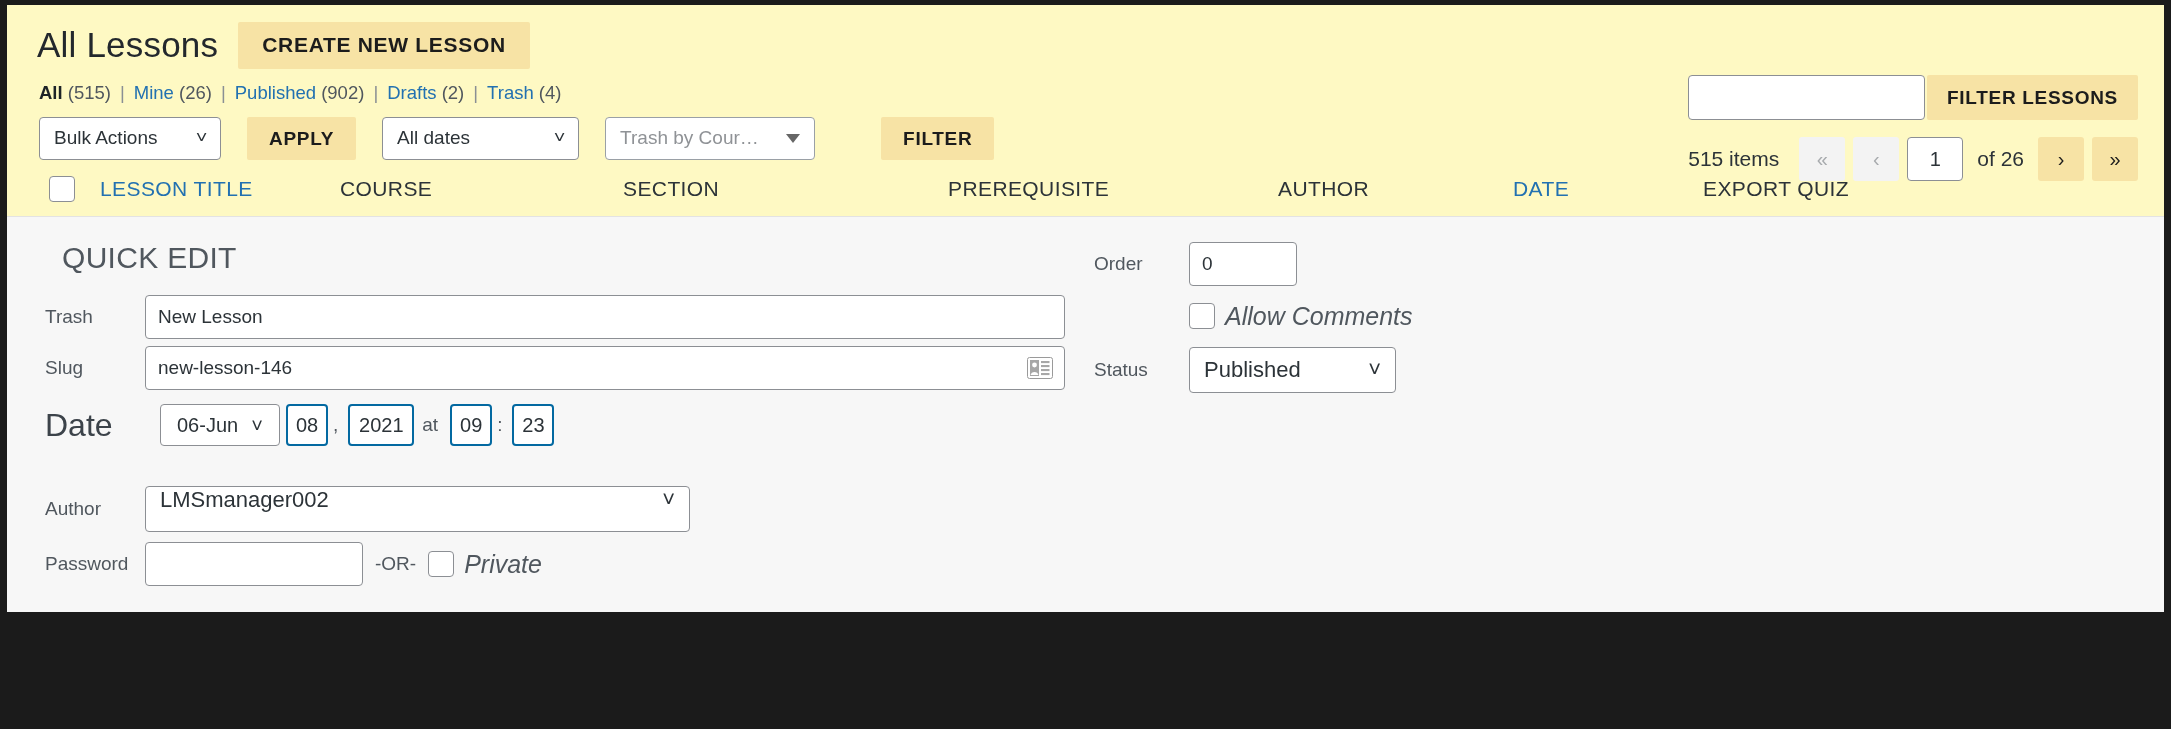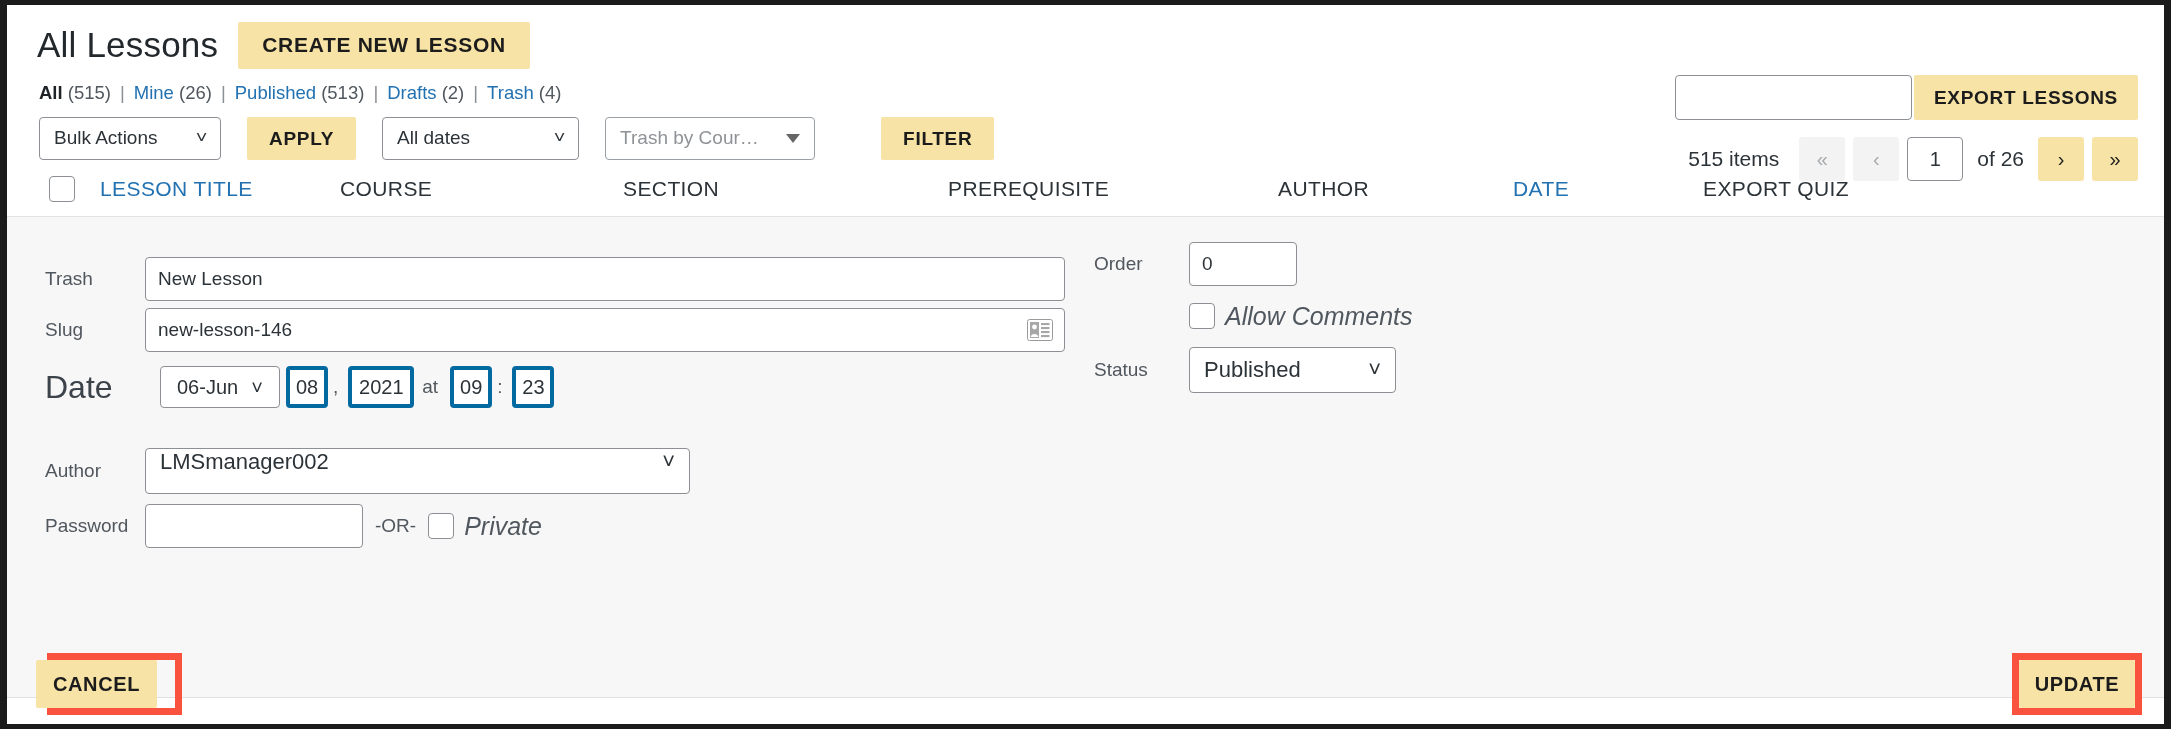--- a/index.html
+++ b/index.html
@@ -9,22 +9,22 @@
     height: 729px;
     background: #1b1b1b;
     font-family: "Liberation Sans", sans-serif;
   }
 
   #app-frame {
     position: absolute;
     left: 7px;
     top: 5px;
     width: 2157px;
-    height: 719px;
-    background: #ffffff;
+    height: 607px;
+    background: #fef9c3;
     overflow: hidden;
   }
 
   
   .page-head {
     display: flex;
     align-items: center;
     padding: 18px 0 0 30px;
     gap: 20px;
     height: 62px;
@@ -291,21 +291,21 @@
     font-size: 20px;
     color: #2c3338;
     display: inline-flex;
     align-items: center;
     justify-content: space-between;
     padding: 0 16px;
     cursor: pointer;
   }
   .d-box {
     height: 42px;
-    border: 4px solid #0369a1;
+    border: 2px solid #0369a1;
     border-radius: 4px;
     background: #fff;
     font-size: 20px;
     font-family: "Liberation Sans", sans-serif;
     color: #2c3338;
     text-align: center;
     outline: none;
     margin-left: 6px;
   }
   .w-day { width: 42px; }
@@ -407,21 +407,21 @@
       <span class="cnt">(515)</span>
     </span>
     <span class="sep">|</span>
     <span>
       <a>Mine</a>
       <span class="cnt">(26)</span>
     </span>
     <span class="sep">|</span>
     <span>
       <a>Published</a>
-      <span class="cnt">(513)</span>
+      <span class="cnt">(902)</span>
     </span>
     <span class="sep">|</span>
     <span>
       <a>Drafts</a>
       <span class="cnt">(2)</span>
     </span>
     <span class="sep">|</span>
     <span>
       <a>Trash</a>
       <span class="cnt">(4)</span>
@@ -443,21 +443,21 @@
     <div class="ctl select-ctl course-select">
       <span>Trash by Cour…</span>
       <span class="caret"></span>
     </div>
 
     <button class="btn-yellow filter-btn">FILTER</button>
   </div>
 
   <div class="search-area">
     <input class="search-input" type="text" value="" style="">
-    <button class="btn-yellow search-btn">EXPORT LESSONS</button>
+    <button class="btn-yellow search-btn">FILTER LESSONS</button>
   </div>
 
   <div class="pagination">
     <span class="items-count">515 items</span>
     <span class="pg-btn pg-disabled">«</span>
     <span class="pg-btn pg-disabled">‹</span>
     <input class="pg-input" type="text" value="1" style="">
     <span class="of-total">of 26</span>
     <span class="pg-btn pg-active">›</span>
     <span class="pg-btn pg-active">»</span>
@@ -469,20 +469,21 @@
     <span class="col c-course">COURSE</span>
     <span class="col c-section">SECTION</span>
     <span class="col c-prereq">PREREQUISITE</span>
     <span class="col c-author">AUTHOR</span>
     <span class="col sortable c-date">DATE</span>
     <span class="col c-export">EXPORT QUIZ</span>
   </div>
 
   <div class="quick-edit">
 
+    <div class="qe-title">QUICK EDIT</div>
 
     <div class="fld-row row-title">
       <span class="fld-label">Trash</span>
       <input class="text-input title-input" type="text" value="New Lesson" style="">
     </div>
 
     <div class="fld-row row-slug">
       <span class="fld-label">Slug</span>
       <span class="slug-wrap">
         <input class="text-input slug-input" type="text" value="new-lesson-146" style="">

